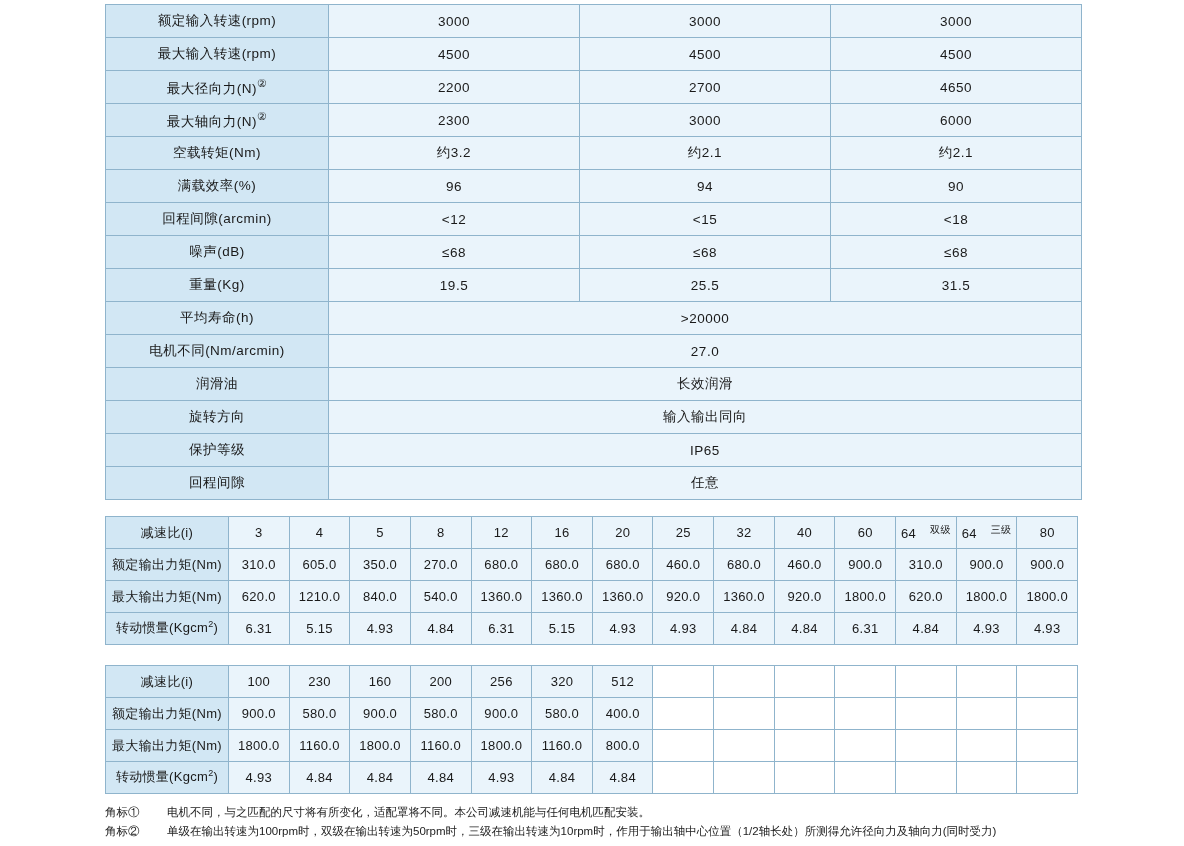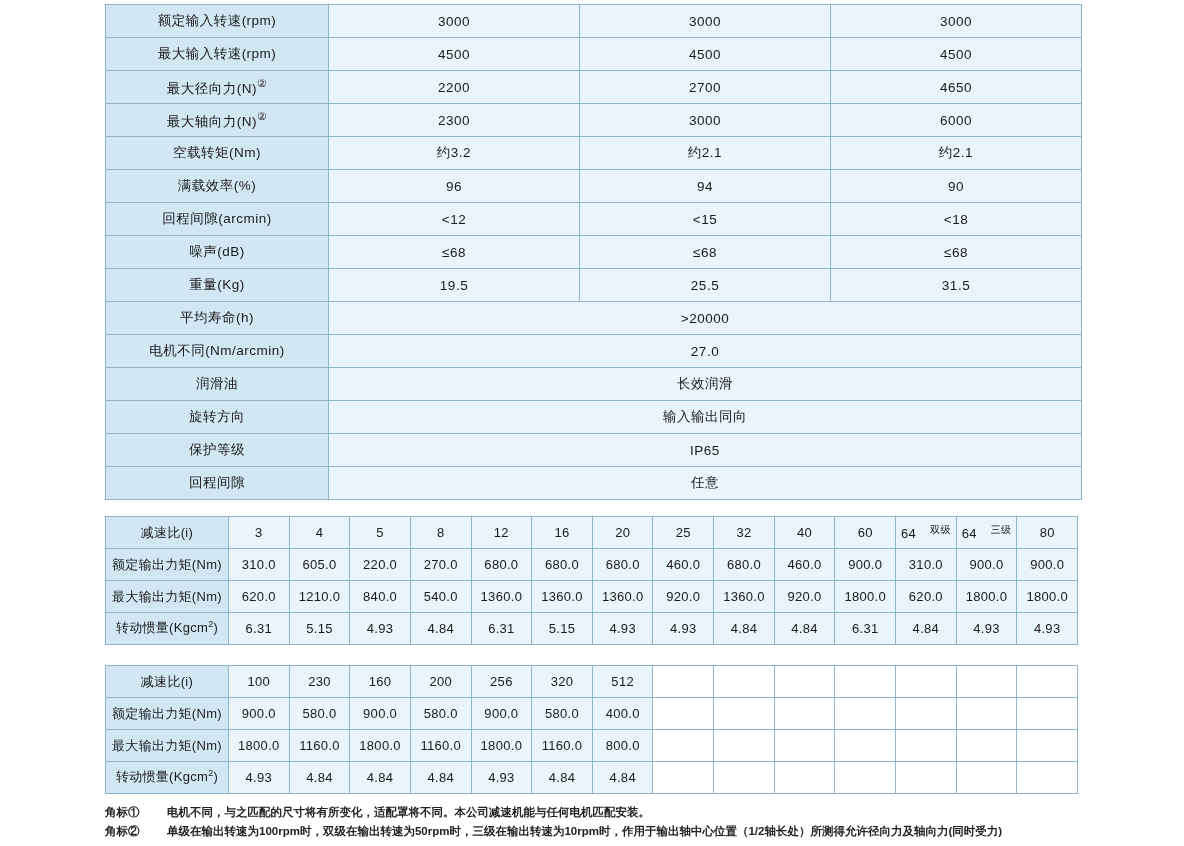--- a/index.html
+++ b/index.html
@@ -97,21 +97,20 @@
     position: absolute;
     left: 105px;
     top: 803px;
     width: 1000px;
     font-size: 11.5px;
     line-height: 19px;
     color: #222;
   }
   .footnote-row {
     white-space: nowrap;
-    font-weight: bold;
   }
   .fn-key {
     display: inline-block;
     width: 62px;
   }
 </style>
 </head>
 <body>
 
 <div class="page">
@@ -215,21 +214,21 @@
           <td>40</td>
           <td>60</td>
           <td>64<span class="badge">双级</span></td>
           <td>64<span class="badge">三级</span></td>
           <td>80</td>
         </tr>
         <tr>
           <td class="rlabel">额定输出力矩(Nm)</td>
           <td>310.0</td>
           <td>605.0</td>
-          <td>220.0</td>
+          <td>350.0</td>
           <td>270.0</td>
           <td>680.0</td>
           <td>680.0</td>
           <td>680.0</td>
           <td>460.0</td>
           <td>680.0</td>
           <td>460.0</td>
           <td>900.0</td>
           <td>310.0</td>
           <td>900.0</td>

